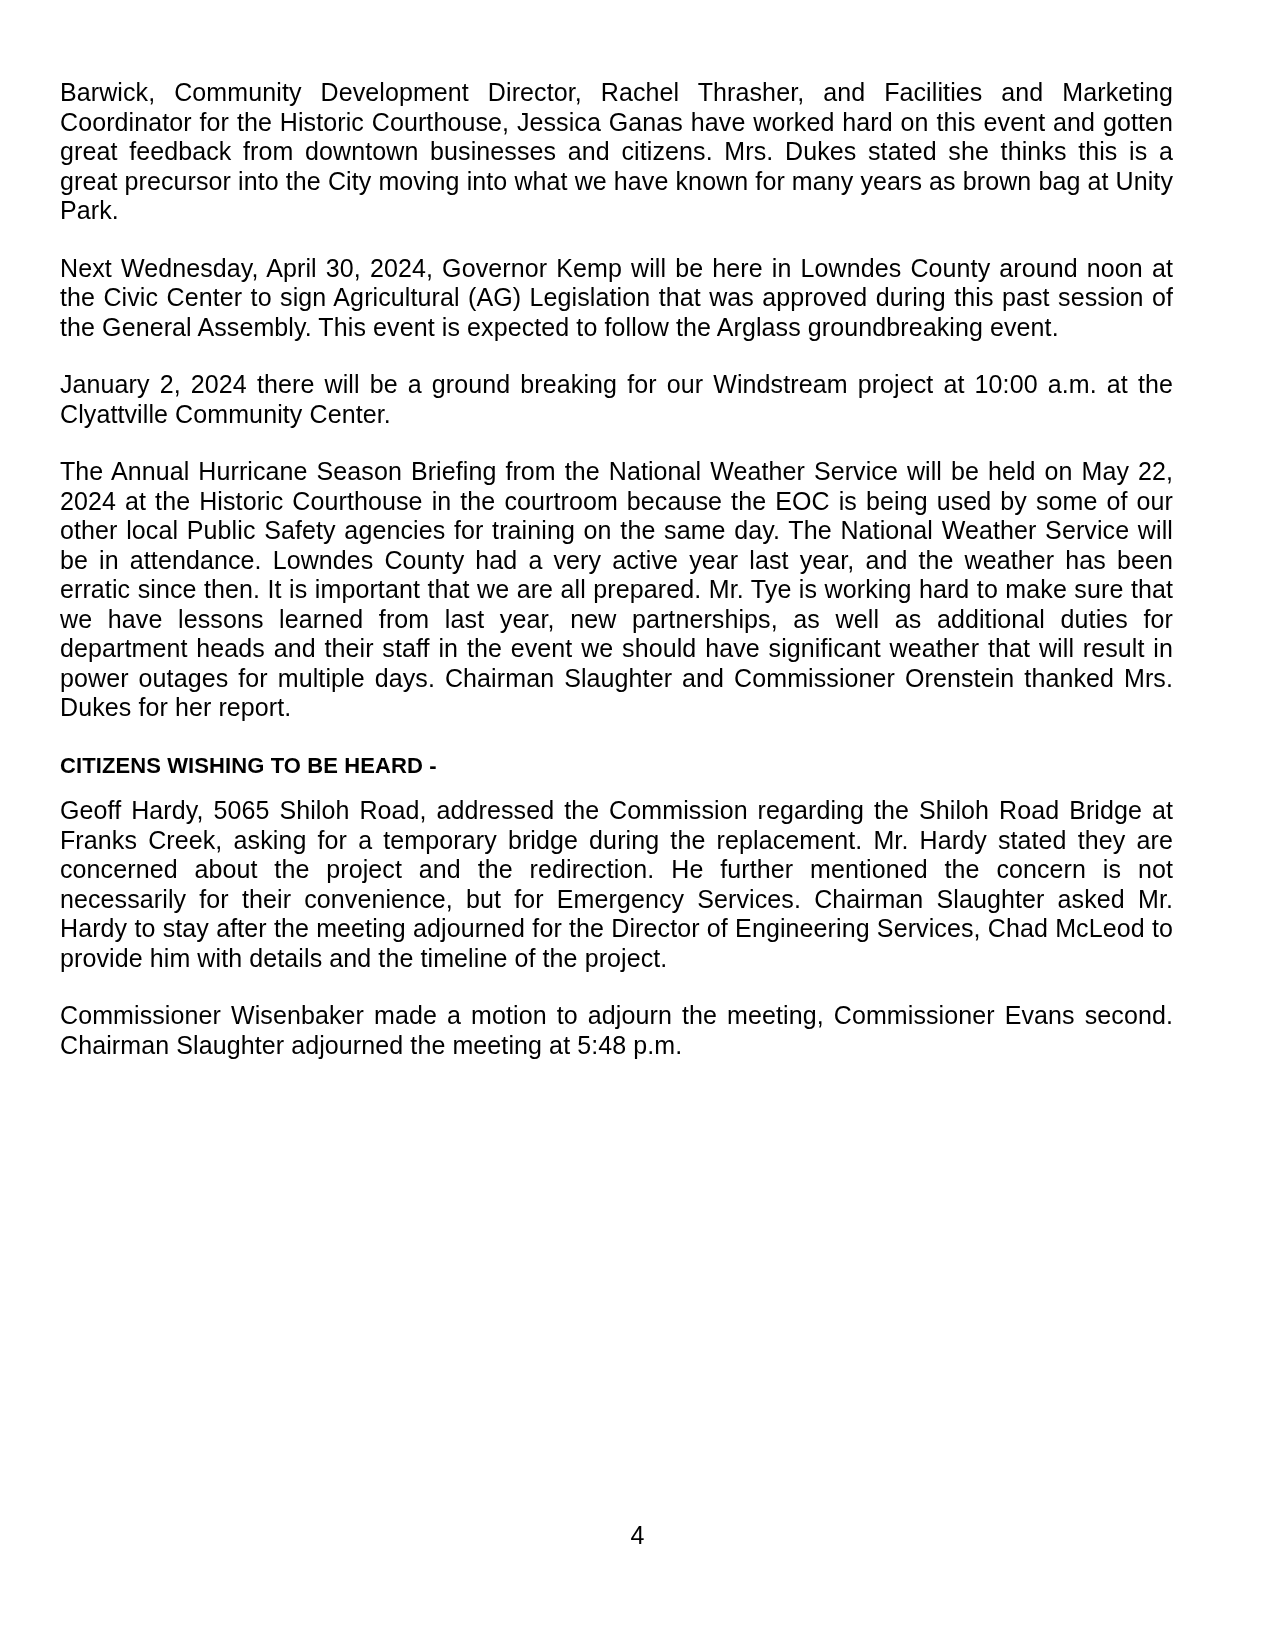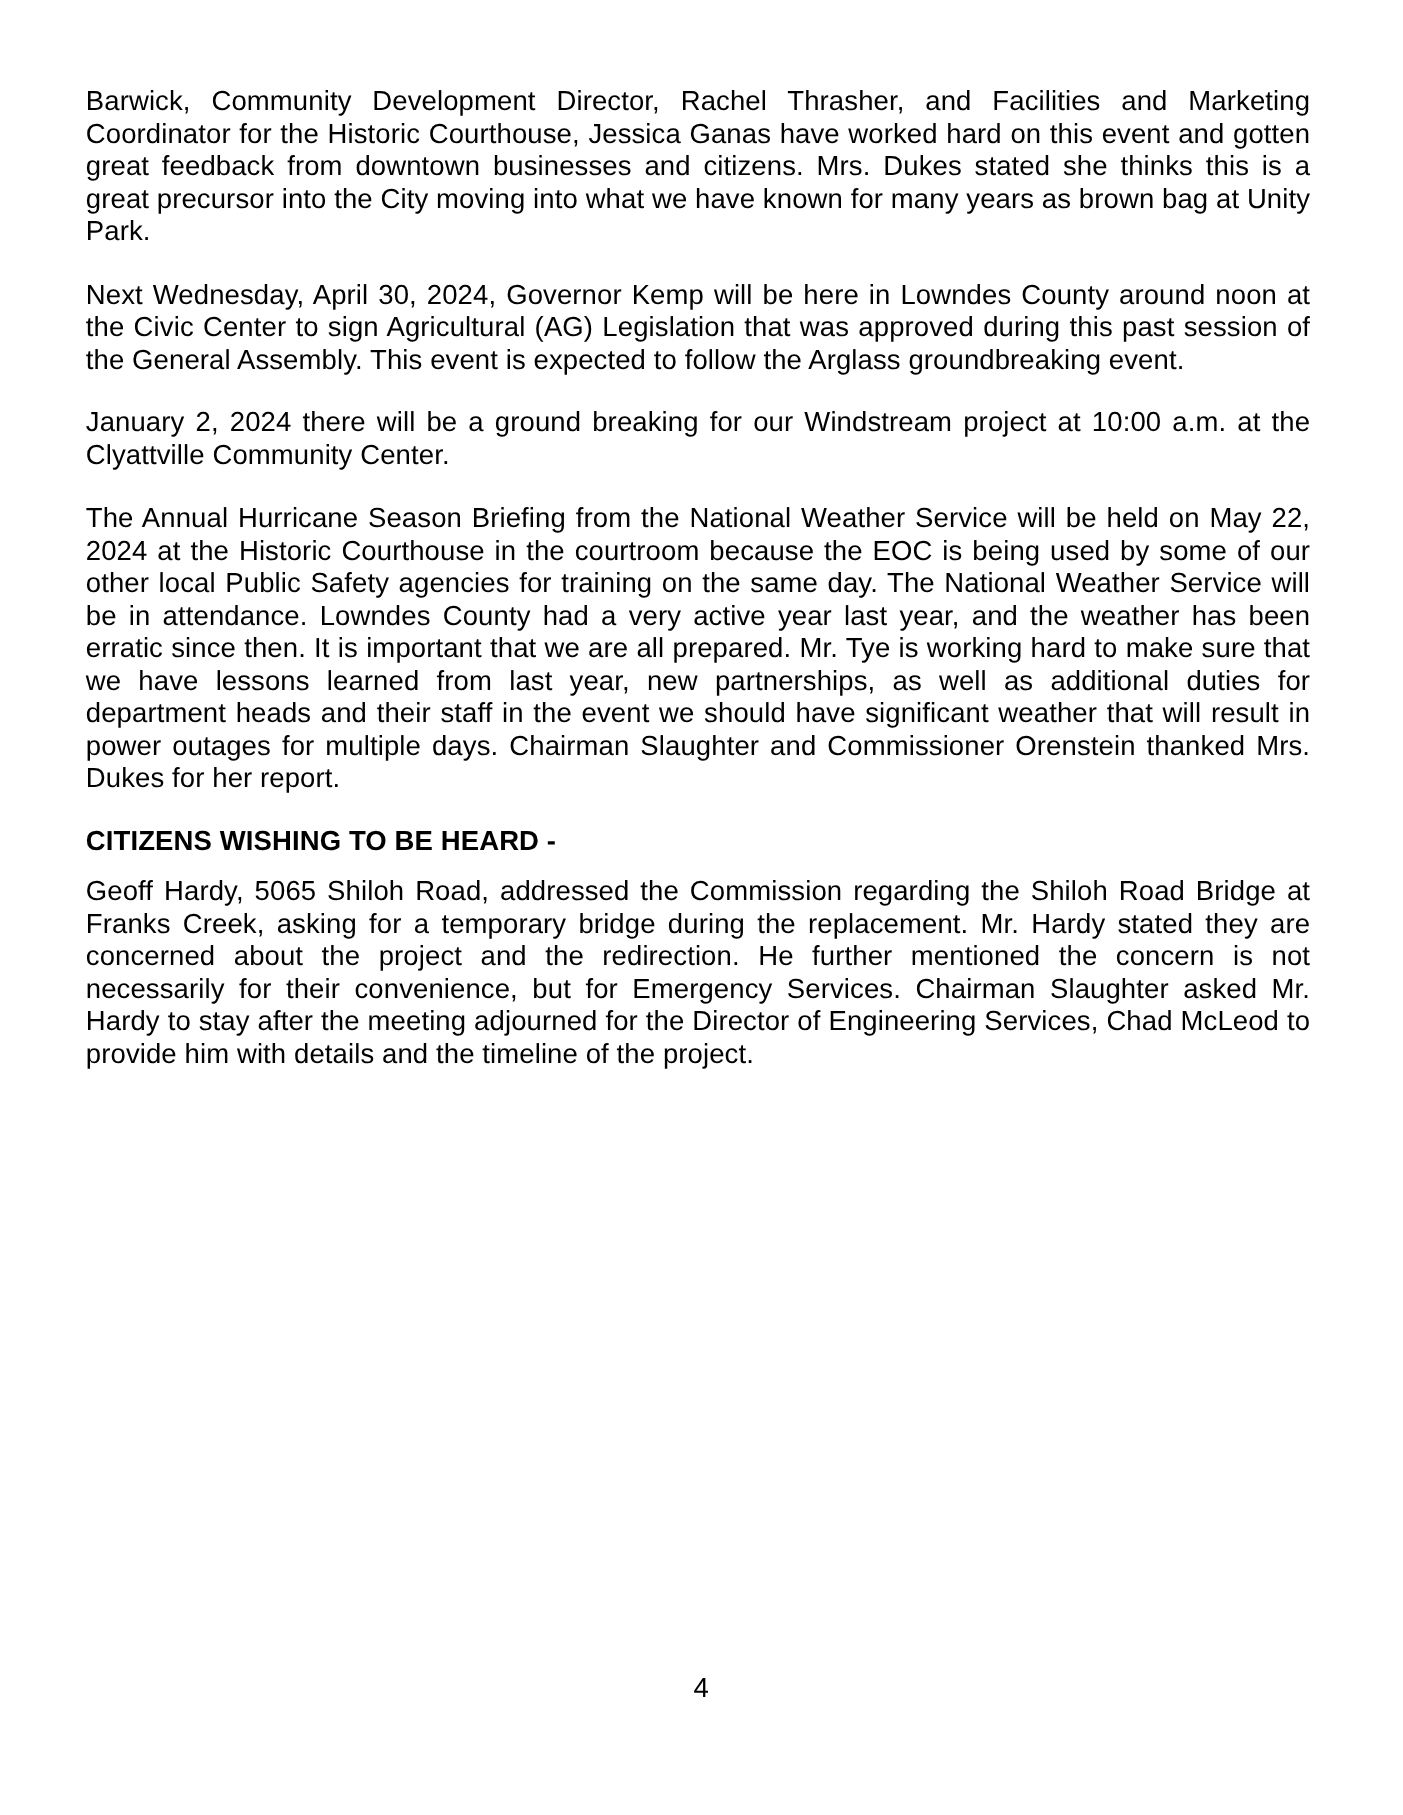--- a/index.html
+++ b/index.html
@@ -12,33 +12,33 @@
     position: relative;
     width: 1275px;
     height: 1650px;
     background: #ffffff;
     color: #000000;
     font-family: "Liberation Sans", "DejaVu Sans", sans-serif;
     overflow: hidden;
   }
   .content {
     position: absolute;
-    left: 78px;
+    left: 60px;
     top: 78px;
     width: 1113px;
   }
   .content p {
     font-size: 25px;
     line-height: 29.5px;
     text-align: justify;
     margin: 0 0 28px 0;
     letter-spacing: 0.1px;
   }
   .content h2 {
-    font-size: 25px;
+    font-size: 22px;
     line-height: 29.5px;
     font-weight: bold;
     text-align: left;
     margin: 0;
     letter-spacing: 0.1px;
   }
   .content p.section-body {
     margin-top: 16px;
   }
   .page-number {
@@ -63,17 +63,18 @@
 
     <p>January 2, 2024 there will be a ground breaking for our Windstream project at 10:00 a.m. at the Clyattville Community Center.</p>
 
     <p>The Annual Hurricane Season Briefing from the National Weather Service will be held on May 22, 2024 at the Historic Courthouse in the courtroom because the EOC is being used by some of our other local Public Safety agencies for training on the same day. The National Weather Service will be in attendance. Lowndes County had a very active year last year, and the weather has been erratic since then. It is important that we are all prepared. Mr. Tye is working hard to make sure that we have lessons learned from last year, new partnerships, as well as additional duties for department heads and their staff in the event we should have significant weather that will result in power outages for multiple days.  Chairman Slaughter and Commissioner Orenstein thanked Mrs. Dukes for her report.</p>
 
     <h2>CITIZENS WISHING TO BE HEARD -</h2>
 
     <p class="section-body">Geoff Hardy, 5065 Shiloh Road, addressed the Commission regarding the Shiloh Road Bridge at Franks Creek, asking for a temporary bridge during the replacement. Mr. Hardy stated they are concerned about the project and the redirection. He further mentioned the concern is not necessarily for their convenience, but for Emergency Services. Chairman Slaughter asked Mr. Hardy to stay after the meeting adjourned for the Director of Engineering Services, Chad McLeod to provide him with details and the timeline of the project.</p>
 
 
+    <p class="section-body">Commissioner Wisenbaker made a motion to adjourn the meeting, Commissioner Evans second. Chairman Slaughter adjourned the meeting at 5:48 p.m.</p>
 
   </div>
 
   <div class="page-number">4</div>
 </div>
 
 </body></html>

